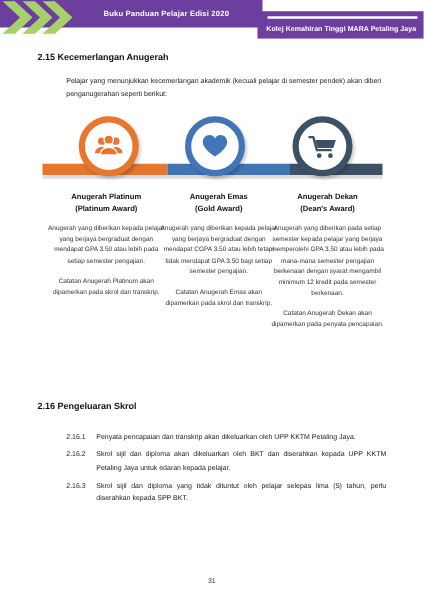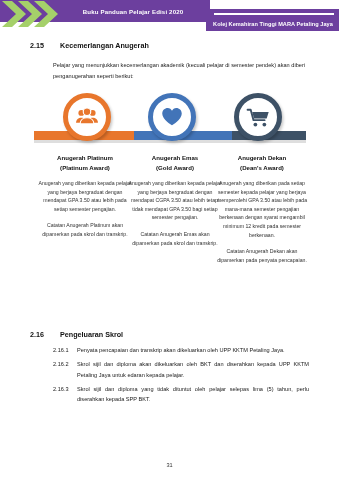--- a/index.html
+++ b/index.html
@@ -78,21 +78,21 @@
   }
 
   
   .sec-head {
     position: absolute;
     font-size: 7.2px;
     font-weight: bold;
     color: #111;
     white-space: nowrap;
   }
-  .sec-num { display: inline-block; width: 30px; }
+  .sec-num { display: inline-block; width: 16px; }
 
   .intro {
     position: absolute;
     left: 53px; top: 60px;
     width: 252px;
     font-size: 5.6px;
     line-height: 10.5px;
     color: #222;
     text-align: justify;
   }
@@ -281,21 +281,21 @@
     <div class="col-note">Catatan Anugerah Emas akan dipamerkan pada skrol dan transkrip.</div>
   </div>
 
   <div class="col col-3">
     <div class="col-title">Anugerah Dekan</div>
     <div class="col-sub">(Dean's Award)</div>
     <div class="col-body">Anugerah yang diberikan pada setiap semester kepada pelajar yang berjaya memperolehi GPA 3.50 atau lebih pada mana-mana semester pengajian berkenaan dengan syarat mengambil minimum 12 kredit pada semester berkenaan.</div>
     <div class="col-note">Catatan Anugerah Dekan akan dipamerkan pada penyata pencapaian.</div>
   </div>
 
-  <div class="sec-head" style="left:30px; top:330px;">
+  <div class="sec-head" style="left:30px; top:320px;">
     <span class="sec-num">2.16</span><span>Pengeluaran Skrol</span>
   </div>
 
   <div class="sublist" style="top:345px;">
     <div class="sub-item">
       <span class="sub-num">2.16.1</span>
       <span class="sub-text">Penyata pencapaian dan transkrip akan dikeluarkan oleh UPP KKTM Petaling Jaya.</span>
     </div>
     <div class="sub-item">
       <span class="sub-num">2.16.2</span>

